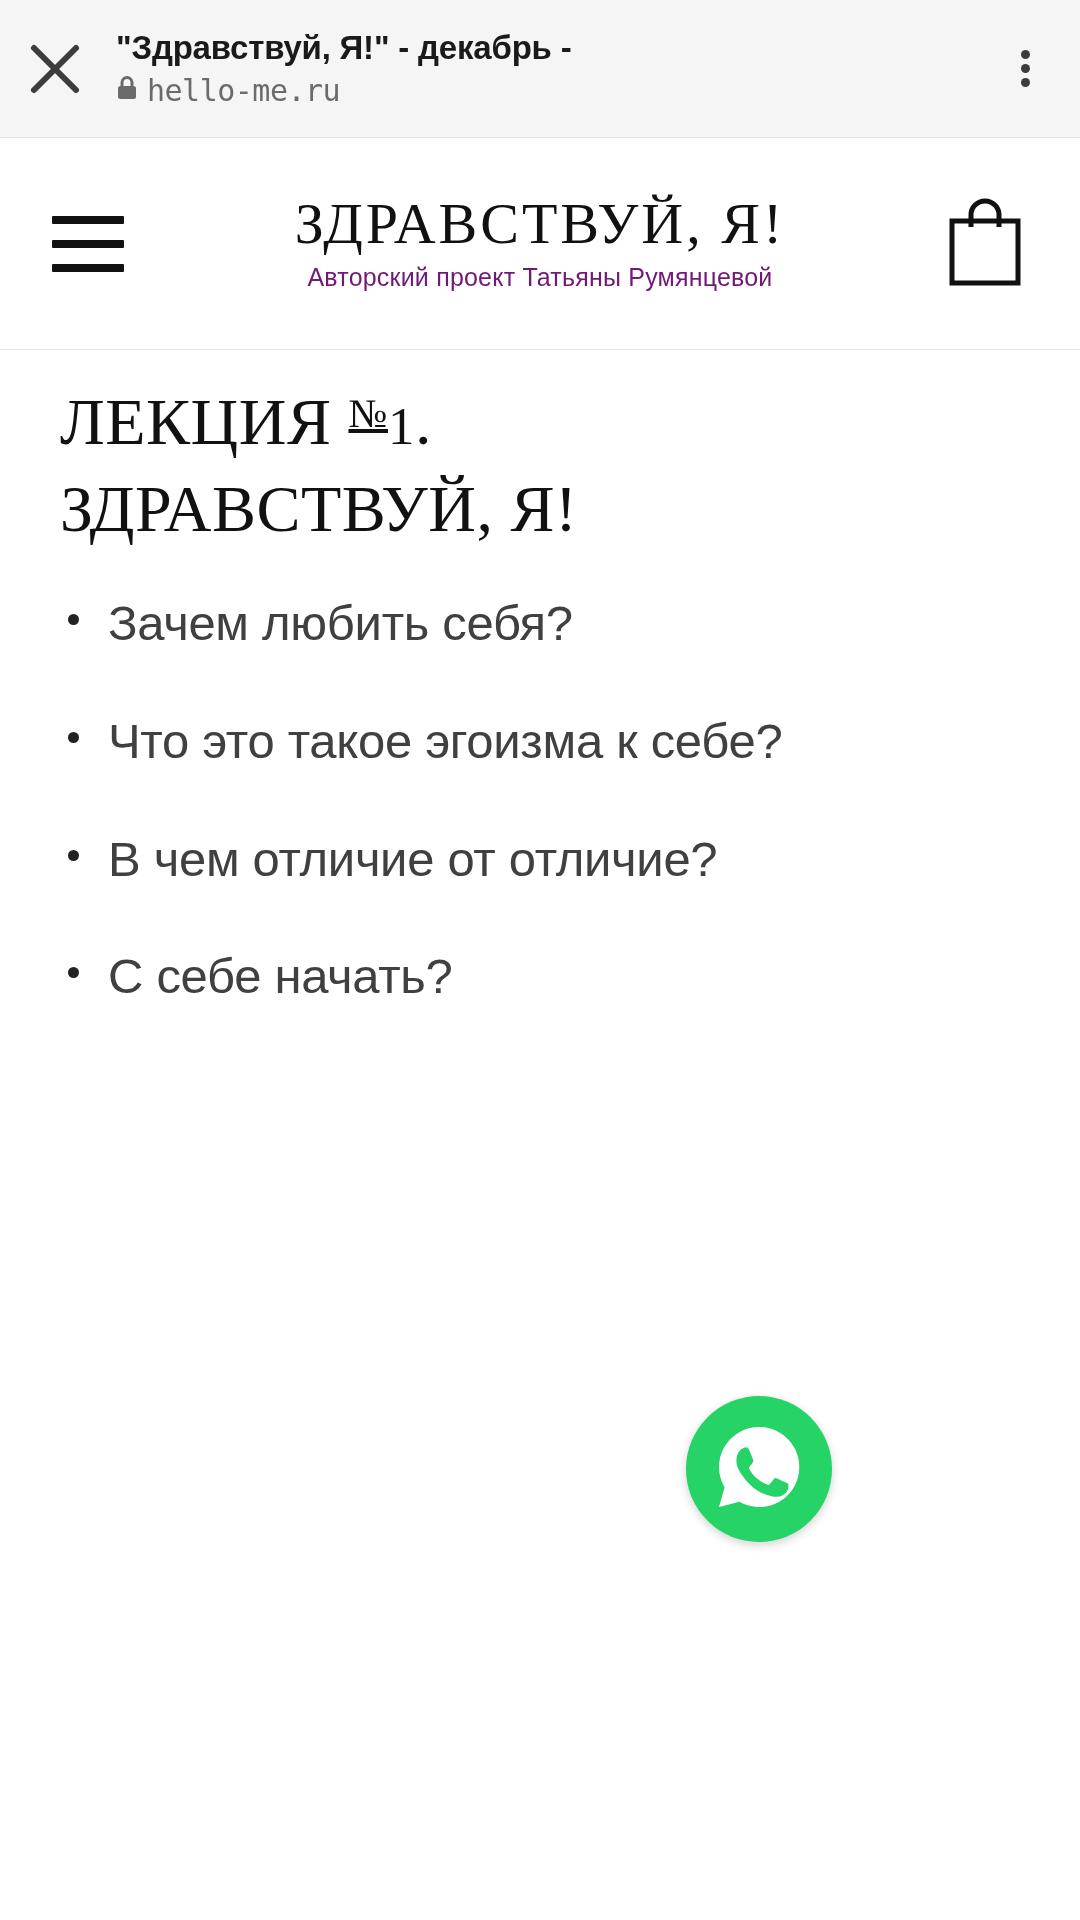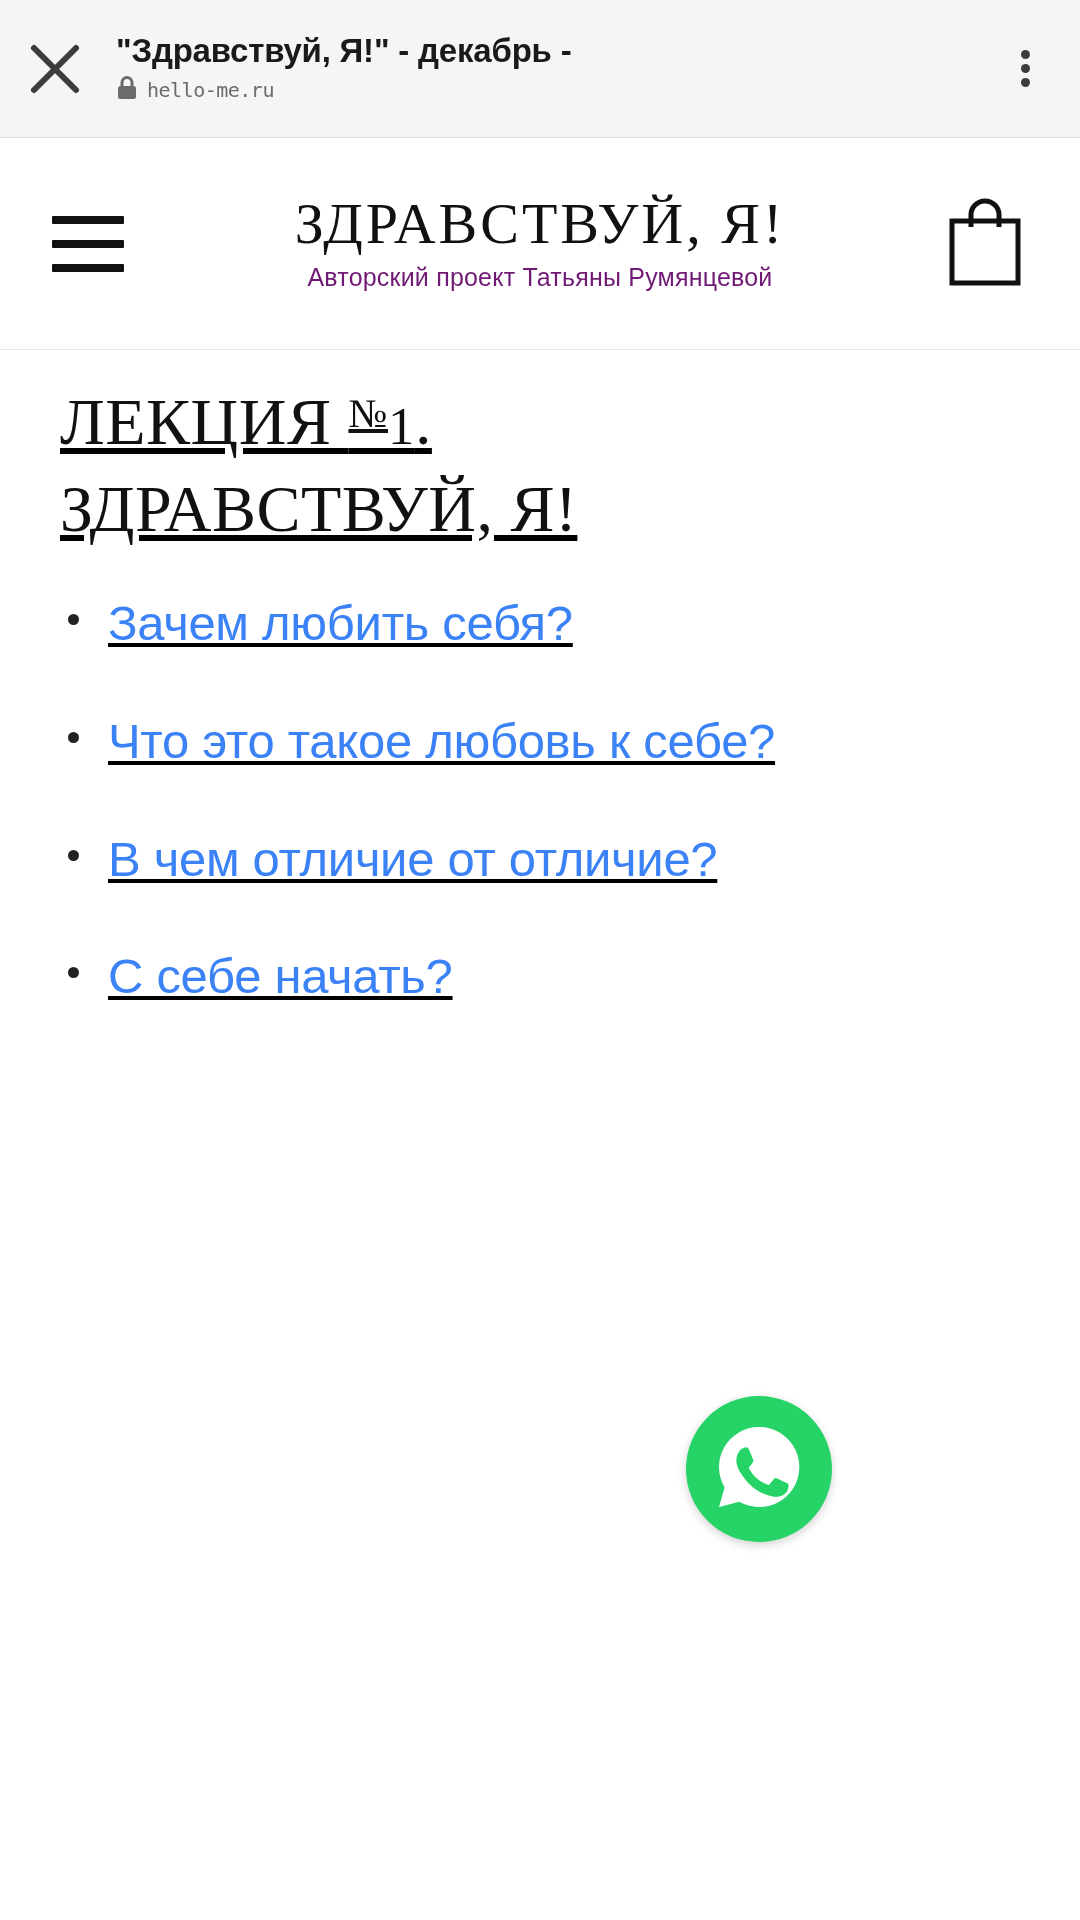--- a/index.html
+++ b/index.html
@@ -55,21 +55,21 @@
   }
   .bar-url-row {
     display: flex;
     align-items: center;
     gap: 9px;
     margin-top: 6px;
   }
   .lock-icon { flex: none; display:block; }
   .bar-url {
     font-family: "DejaVu Sans Mono", monospace;
-    font-size: 20px;
+    font-size: 30px;
     color: #6b6b6b;
     letter-spacing: -0.5px;
     white-space: nowrap;
   }
   .kebab-btn {
     width: 110px;
     height: 138px;
     display: flex;
     align-items: center;
     justify-content: center;
@@ -135,21 +135,20 @@
     flex: none;
     display: flex;
     align-items: center;
     justify-content: flex-end;
   }
 
   
   .content {
     padding: 28px 27px 0 60px;
     box-sizing: border-box;
-    text-decoration: underline;
   }
   h2.lecture-title {
     font-family: "Liberation Serif", serif;
     font-weight: normal;
     font-size: 66px;
     line-height: 1.32;
     letter-spacing: 0.5px;
     color: #111;
     margin: 0;
     text-transform: none;
@@ -167,21 +166,21 @@
   ul.bullets {
     list-style: none;
     margin: 40px 0 0 0;
     padding: 0;
   }
   ul.bullets li {
     position: relative;
     padding-left: 48px;
     font-size: 49px;
     line-height: 1.30;
-    color: #3b82f6;
+    color: #404040;
     margin-bottom: 54px;
     letter-spacing: -0.3px;
   }
   ul.bullets li::before {
     content: "";
     position: absolute;
     left: 8px;
     top: 22px;
     width: 11px;
     height: 11px;
@@ -265,21 +264,21 @@
 </div>
 
 <div class="content">
 
   <h2 class="lecture-title">
     <span>ЛЕКЦИЯ </span><span class="num-sup">№</span><span class="small-num">1</span><span>. </span><br><span>ЗДРАВСТВУЙ, Я!</span>
   </h2>
 
   <ul class="bullets">
     <li>Зачем любить себя?</li>
-    <li>Что это такое любовь к себе?</li>
+    <li>Что это такое эгоизма к себе?</li>
     <li>В чем отличие от отличие?</li>
     <li>С себе начать?</li>
   </ul>
 
   <div class="spacer-block"></div>
 
 </div>
 
 <div class="wa-fab">
   <span>

